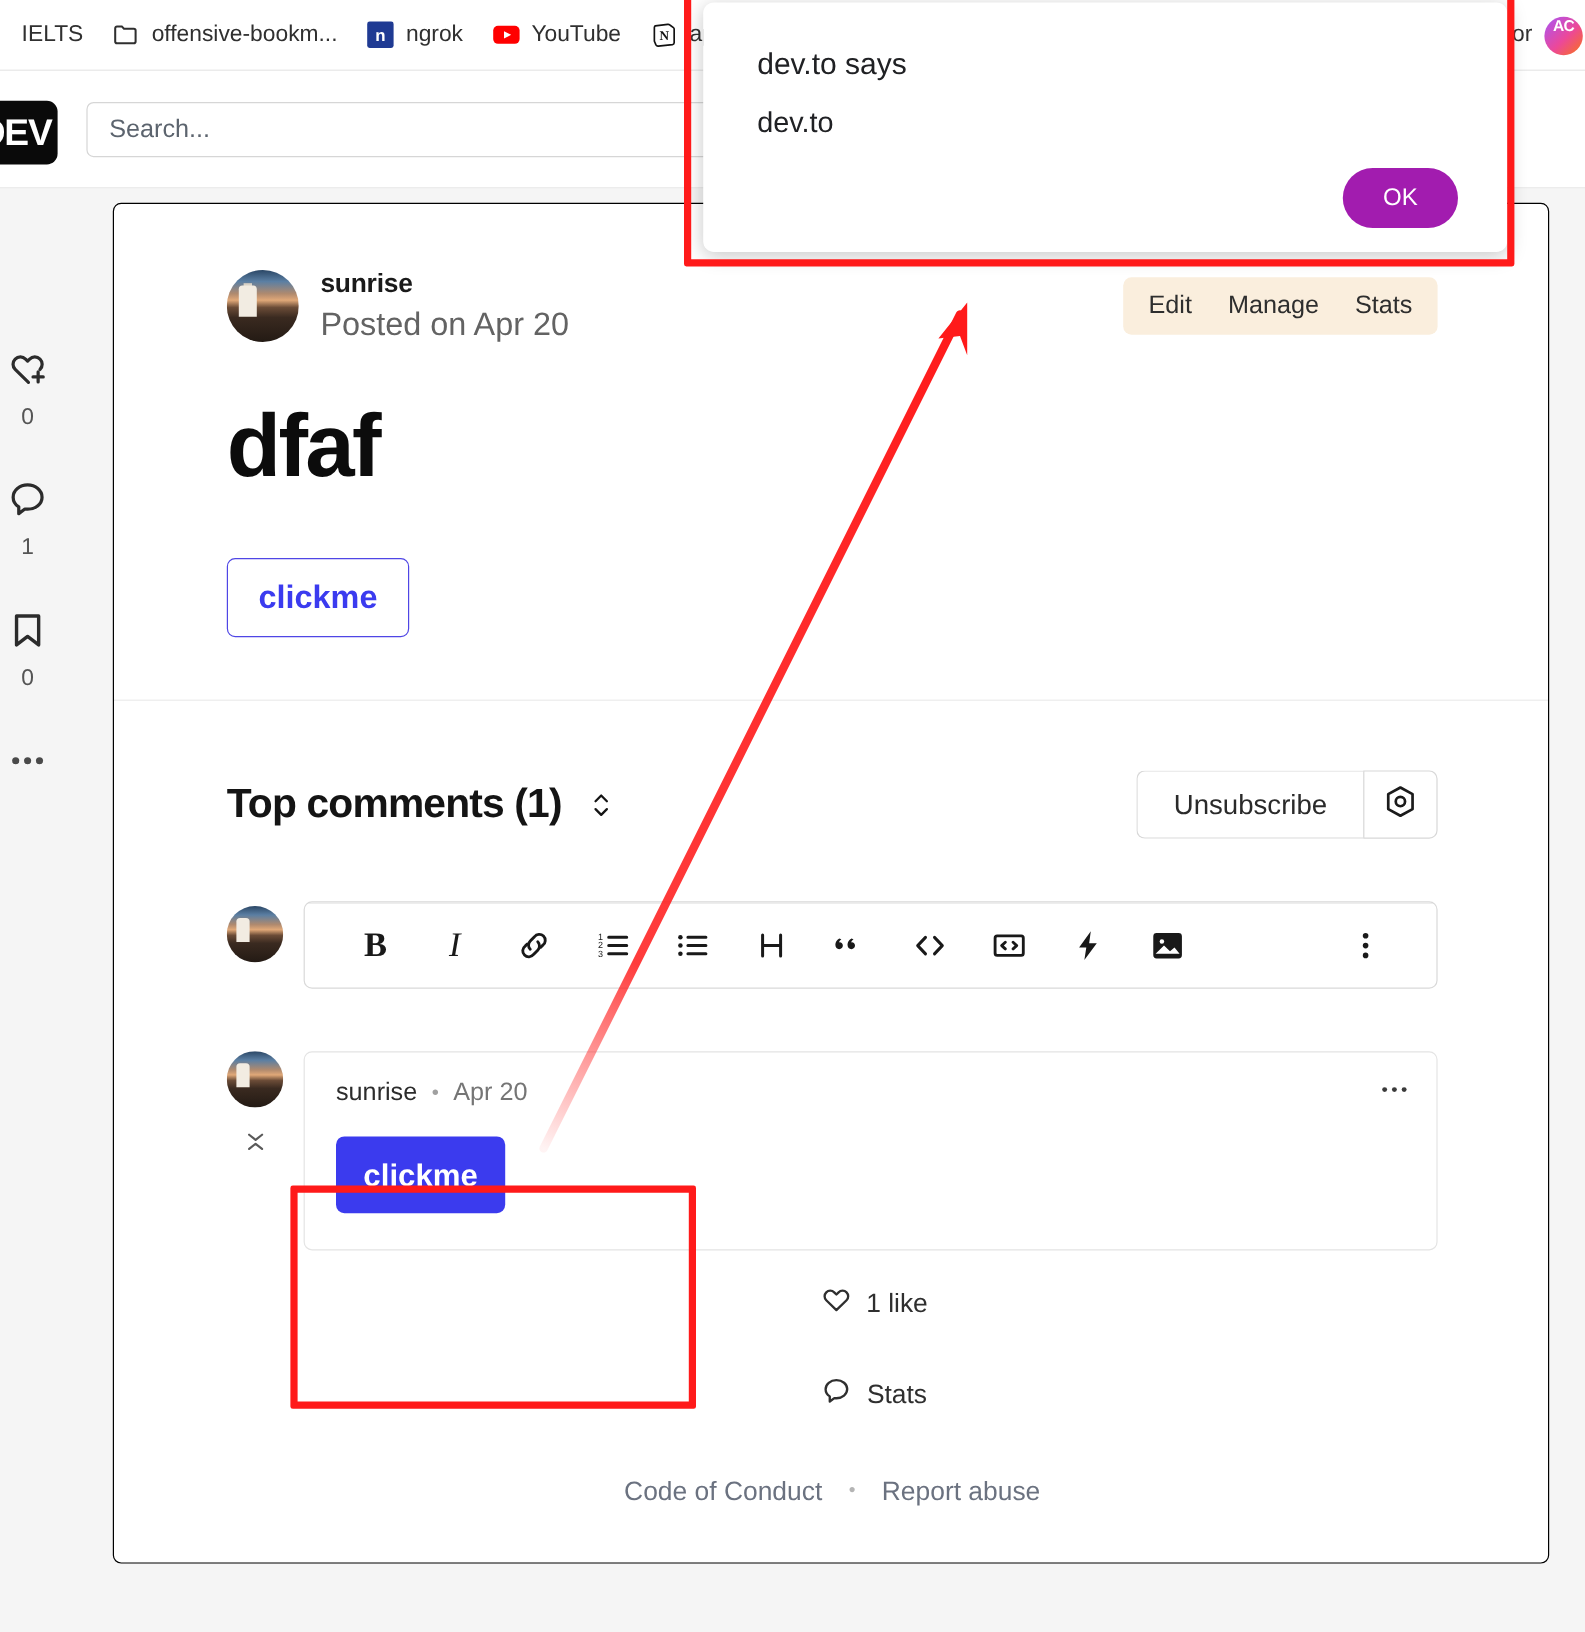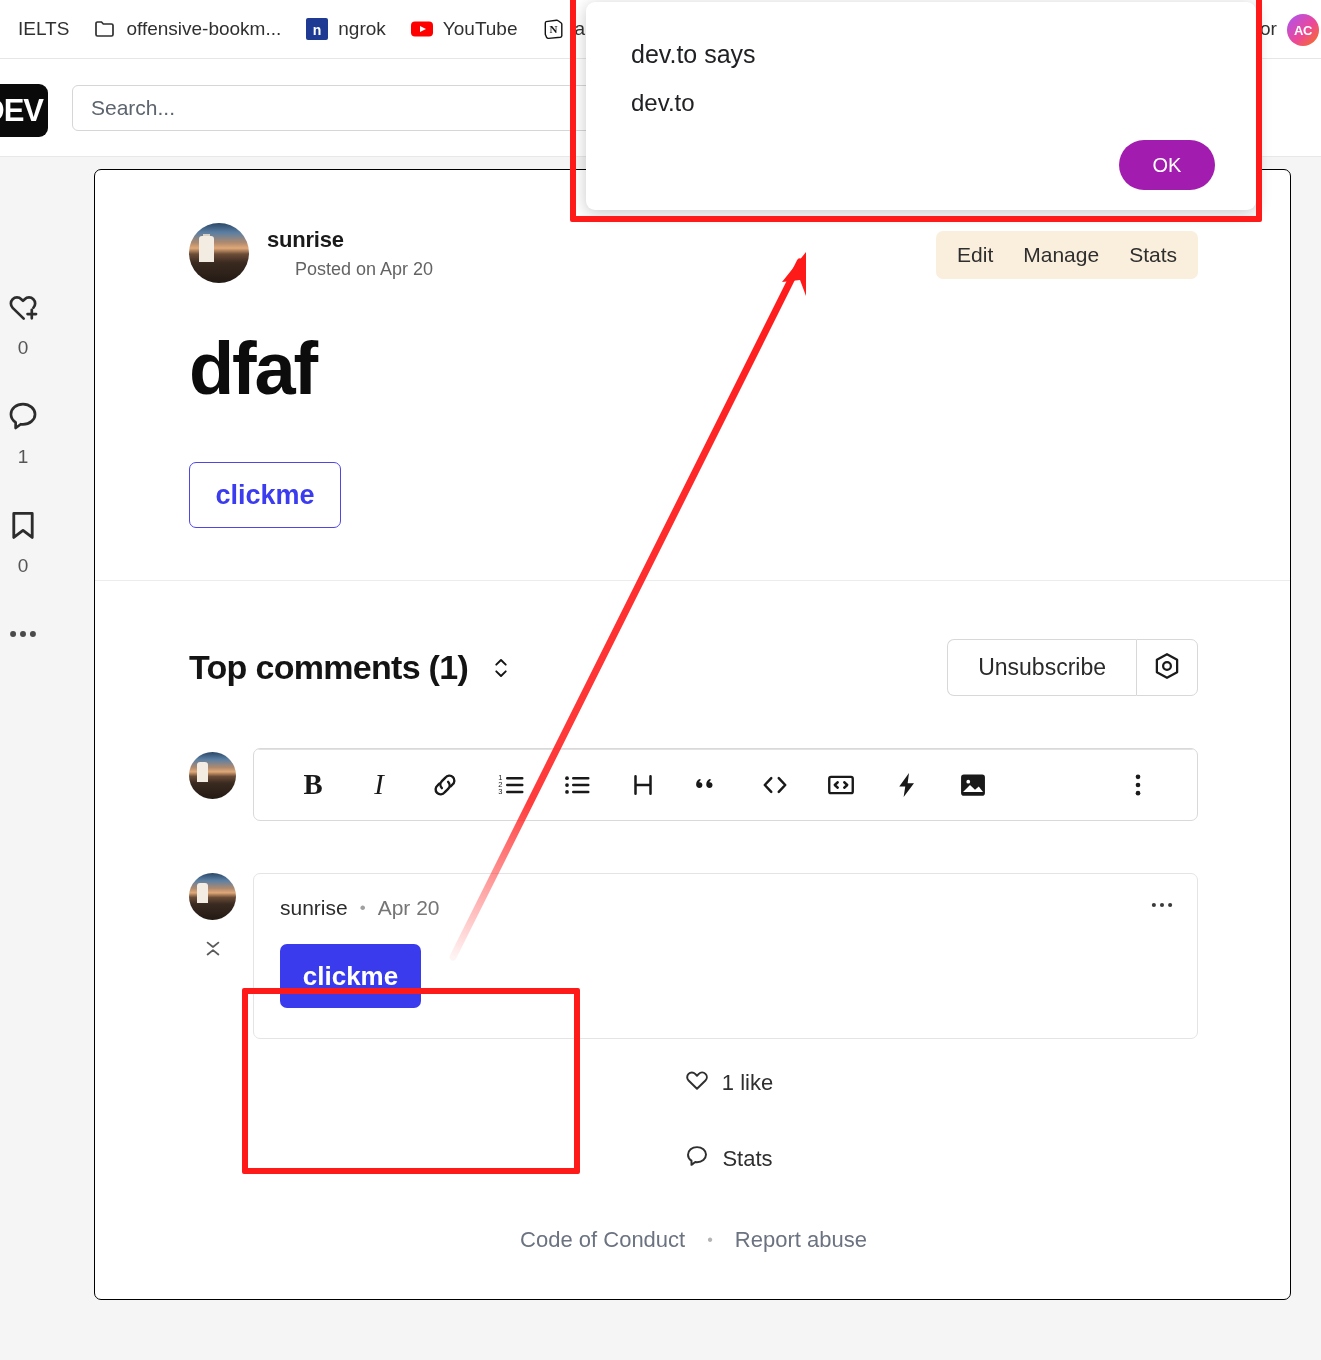--- a/index.html
+++ b/index.html
@@ -27,21 +27,21 @@
     cursor: pointer;
   }
   .bm-label { font-size: 19px; color: #303030; }
   .bm-ico { width: 24px; height: 24px; flex: 0 0 24px; display:block; }
 
   .profile-chip {
     position: absolute; right: 2px; top: 14px;
     width: 32px; height: 32px; border-radius: 50%;
     background: linear-gradient(135deg,#a855f7 0%, #ec4899 55%, #f97316 100%);
     color: #fff; font-size: 13px; font-weight: bold;
-    display: flex; align-items: center; justify-content: center;
+    display: flex; align-items: flex-start; justify-content: center;
     letter-spacing: -0.5px;
   }
 
   
   .dev-header {
     position: absolute; top: 59px; left: 0; width: 1321px; height: 98px;
     background: #ffffff;
     display: flex; align-items: center;
     border-bottom: 1px solid #e8e8e8;
     z-index: 2;
@@ -95,21 +95,21 @@
         #6b4c37 52%, #3a2a20 66%, #231a14 100%);
     flex: 0 0 60px;
     position: relative; overflow: hidden;
   }
   .avatar::after {
     content:""; position:absolute; left:17%; top:22%;
     width: 15px; height: 26px; background:#f2ece2; border-radius: 3px 3px 0 0;
     box-shadow: 0 -6px 0 -4px #d9d2c6;
   }
   .author-name { font-size: 22px; font-weight: 700; color: #1a1a1a; letter-spacing: -0.2px; }
-  .author-date { font-size: 18px; color: #636363; margin-top: 6px; margin-left: 28px; }
+  .author-date { font-size: 27px; color: #636363; margin-top: 6px; }
 
   .actions-pill {
     position: absolute; right: 92px; top: 61px;
     background: #faeedd; border-radius: 7px;
     display: flex; align-items: center; gap: 0;
     padding: 4px 6px;
   }
   .actions-pill a {
     font-size: 21px; color: #2e2e2e; text-decoration: none;
     padding: 8px 15px; border-radius: 5px;

